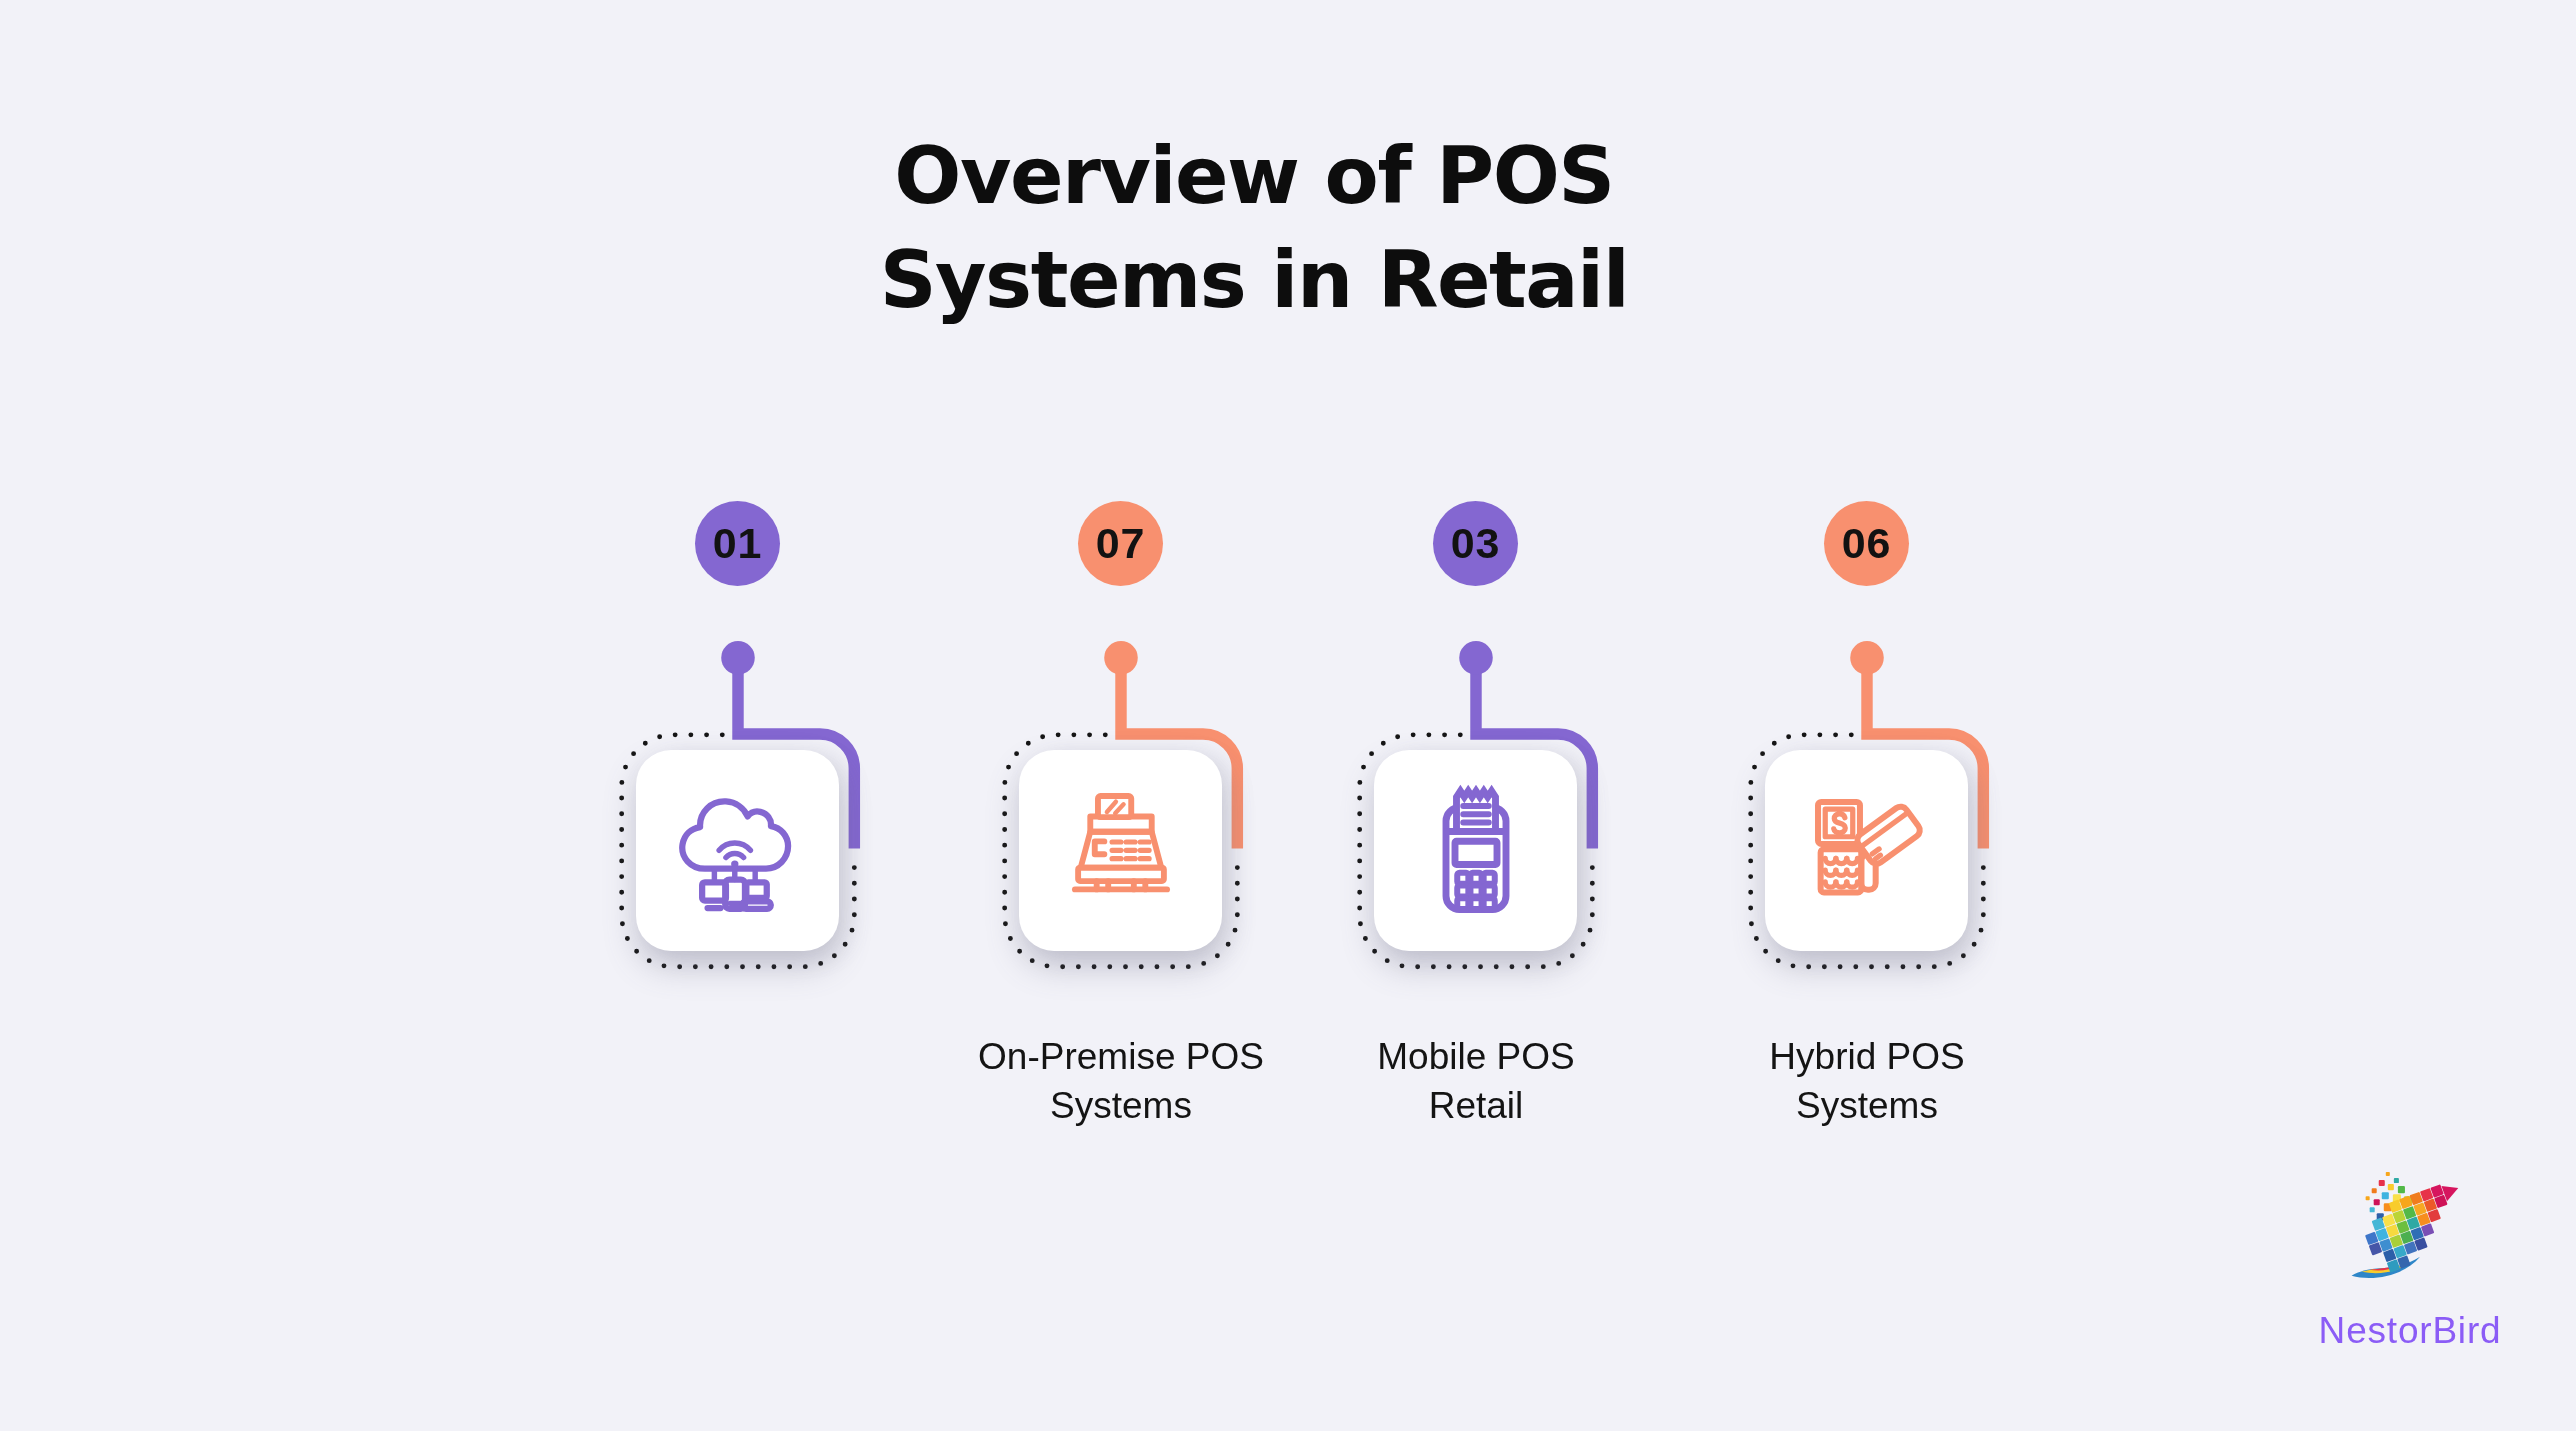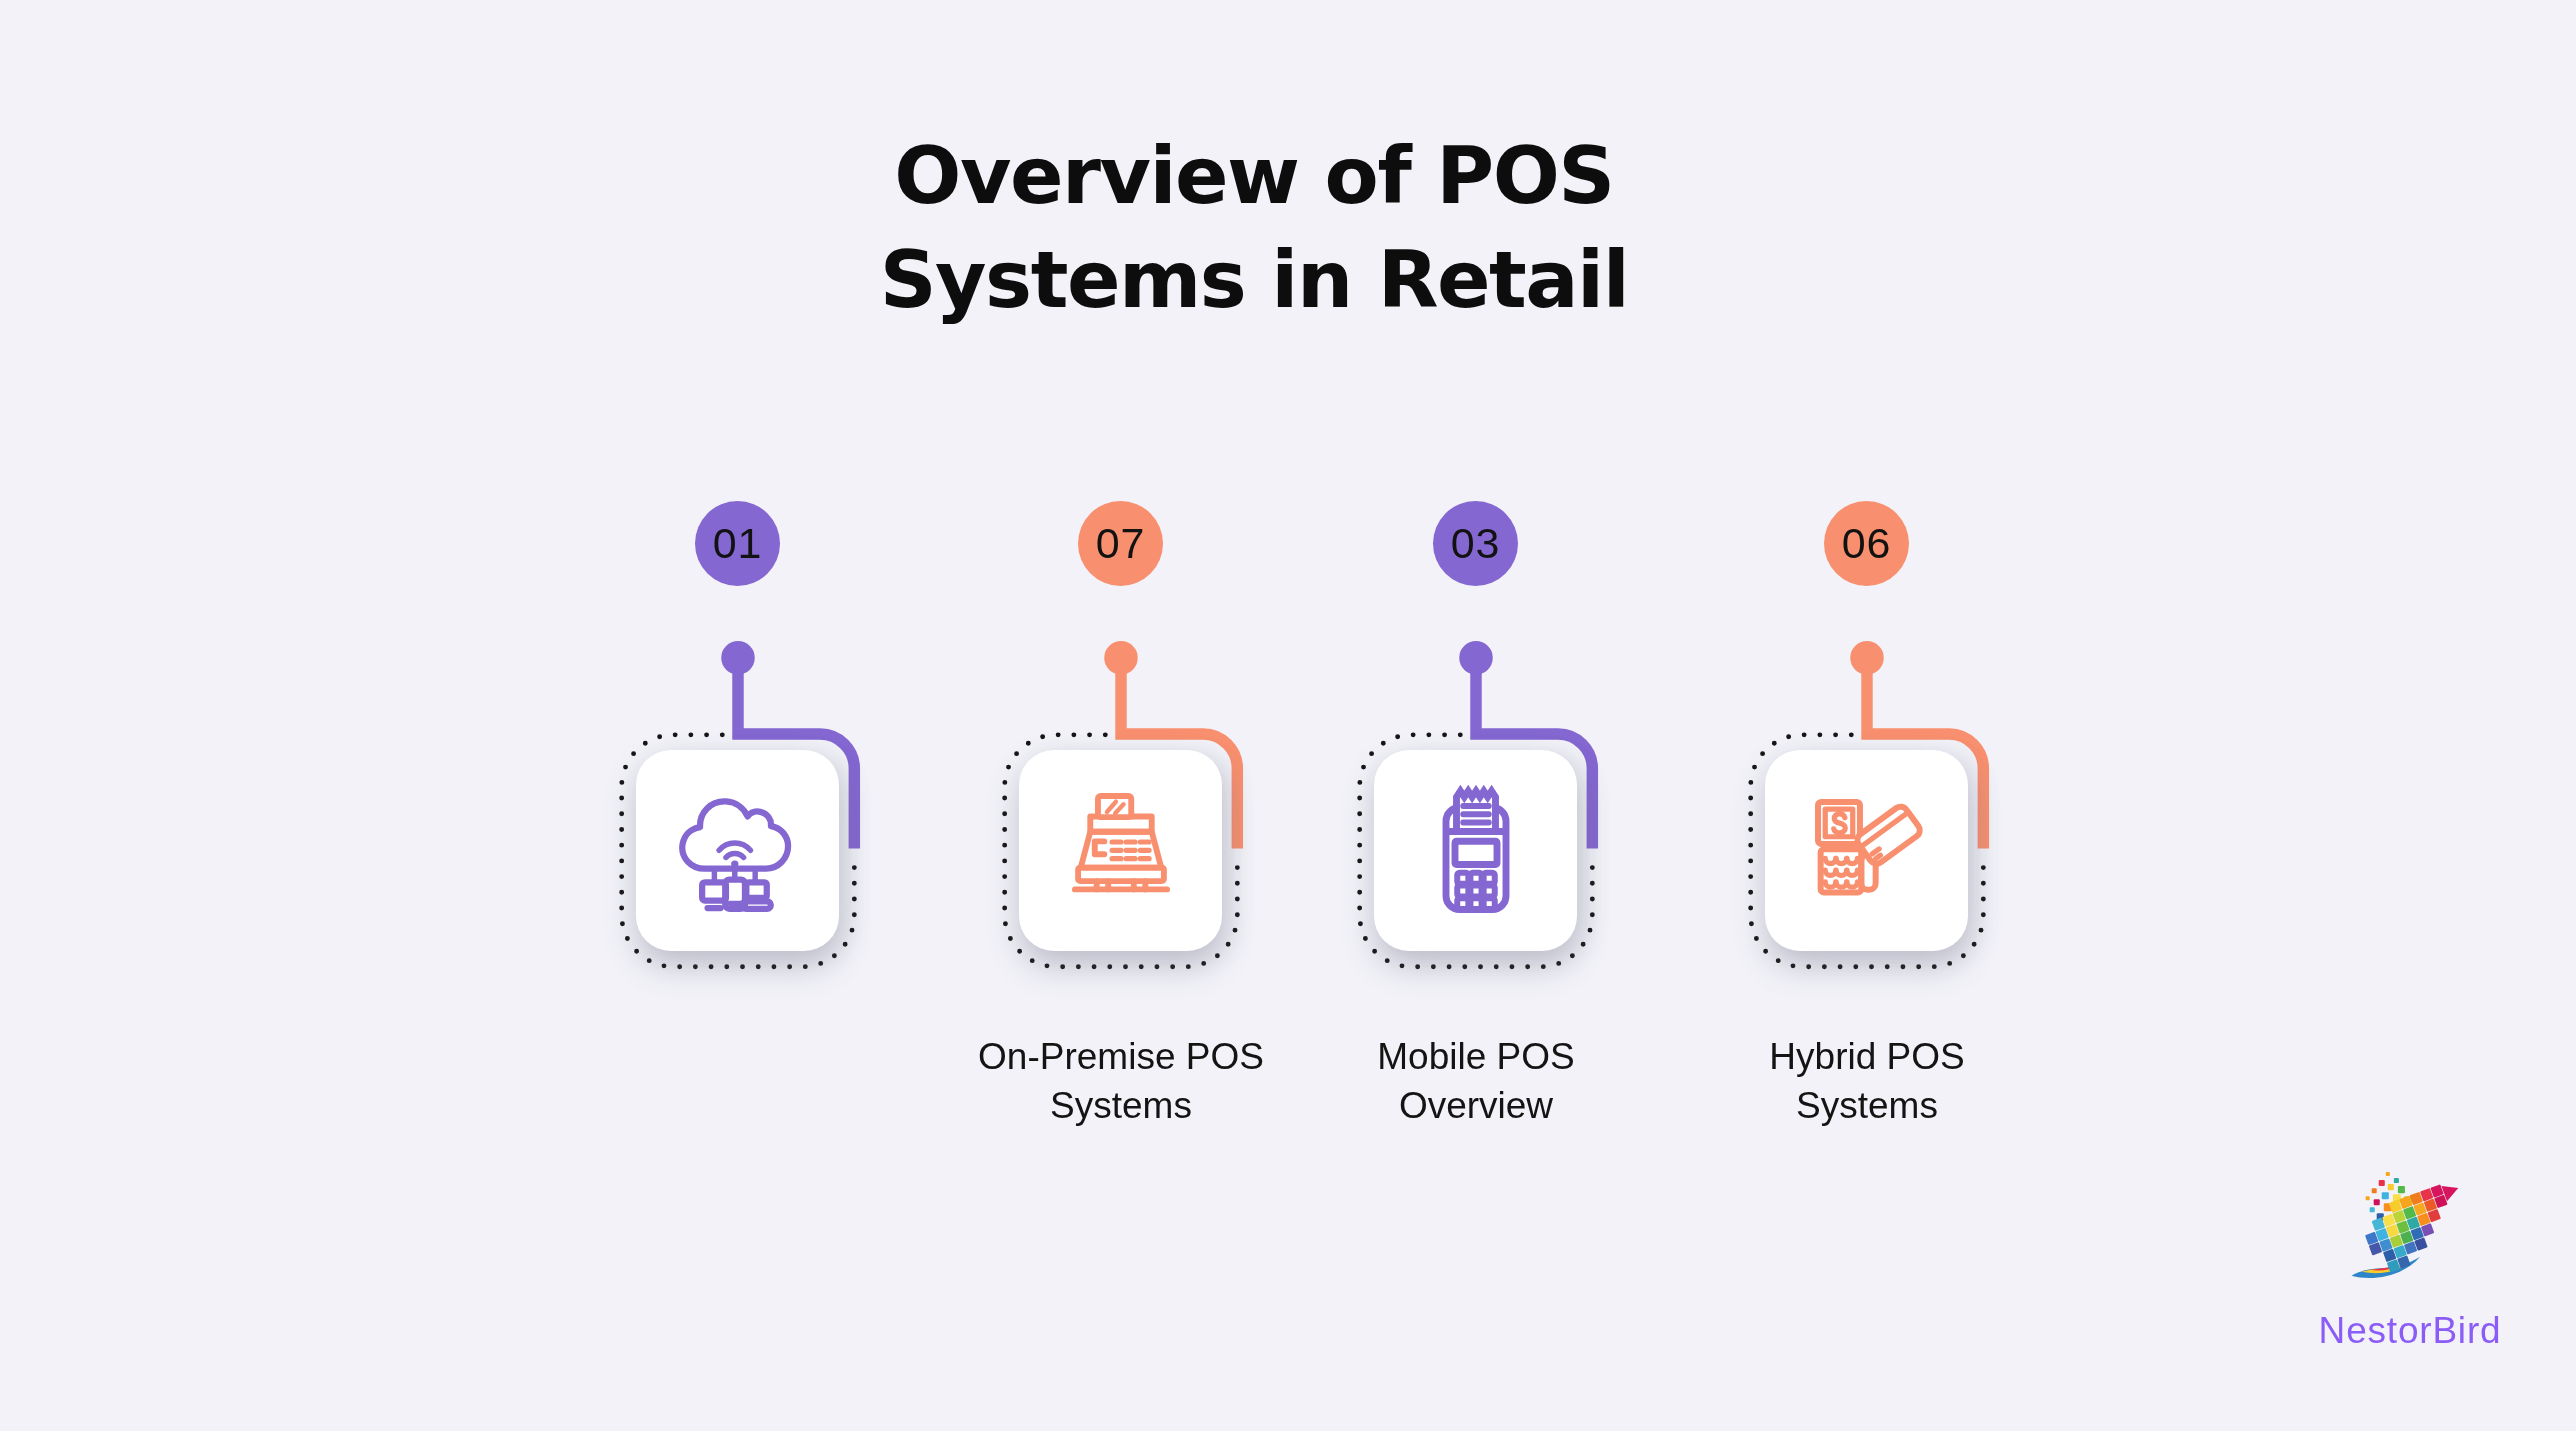--- a/index.html
+++ b/index.html
@@ -45,21 +45,21 @@
     width:252px;
     height:649px;
   }
   .badge{
     position:absolute;
     left:83px; top:0;
     width:85px;height:85px;
     border-radius:50%;
     background:var(--accent);
     display:flex;align-items:center;justify-content:center;
-    font-size:43px;font-weight:400;color:#121212;
+    font-size:43px;font-weight:700;color:#121212;
     letter-spacing:0.8px;
   }
   .connector{
     position:absolute;
     left:0; top:140px;
     width:252px;height:328px;
     overflow:visible;
   }
   .connector .dot{fill:var(--accent);}
   .connector .elbow{stroke:var(--accent);stroke-width:15;fill:none;}
@@ -190,21 +190,21 @@
         <rect class="s40" x="55.1" y="64.5" width="7.4" height="7.4" rx="1.5"></rect>
         <rect class="s40" x="37.5" y="73" width="7.4" height="7.4" rx="1.5"></rect>
         <rect class="s40" x="46.3" y="73" width="7.4" height="7.4" rx="1.5"></rect>
         <rect class="s40" x="55.1" y="73" width="7.4" height="7.4" rx="1.5"></rect>
         <rect class="s40" x="37.5" y="81.5" width="7.4" height="7.4" rx="1.5"></rect>
         <rect class="s40" x="46.3" y="81.5" width="7.4" height="7.4" rx="1.5"></rect>
         <rect class="s40" x="55.1" y="81.5" width="7.4" height="7.4" rx="1.5"></rect>
       </svg>
     </div>
     <div class="label">Mobile POS
-Overview</div>
+Retail</div>
   </div>
 
   <div class="column" style="left: 1725px; --accent: #F8906F;">
     <div class="badge">06</div>
     <svg class="connector" viewBox="0 0 330 430">
       <path class="dotted" d="M165,123 H80.5 A68,68 0 0 0 12.5,191 V359 A68,68 0 0 0 80.5,427 H249.5 A68,68 0 0 0 317.5,359 V278"></path>
       <path class="elbow" d="M165,22 V122 H272.5 A45,45 0 0 1 317.5,167 V272"></path>
       <circle class="dot" cx="165" cy="22" r="22"></circle>
     </svg>
     <div class="card">

